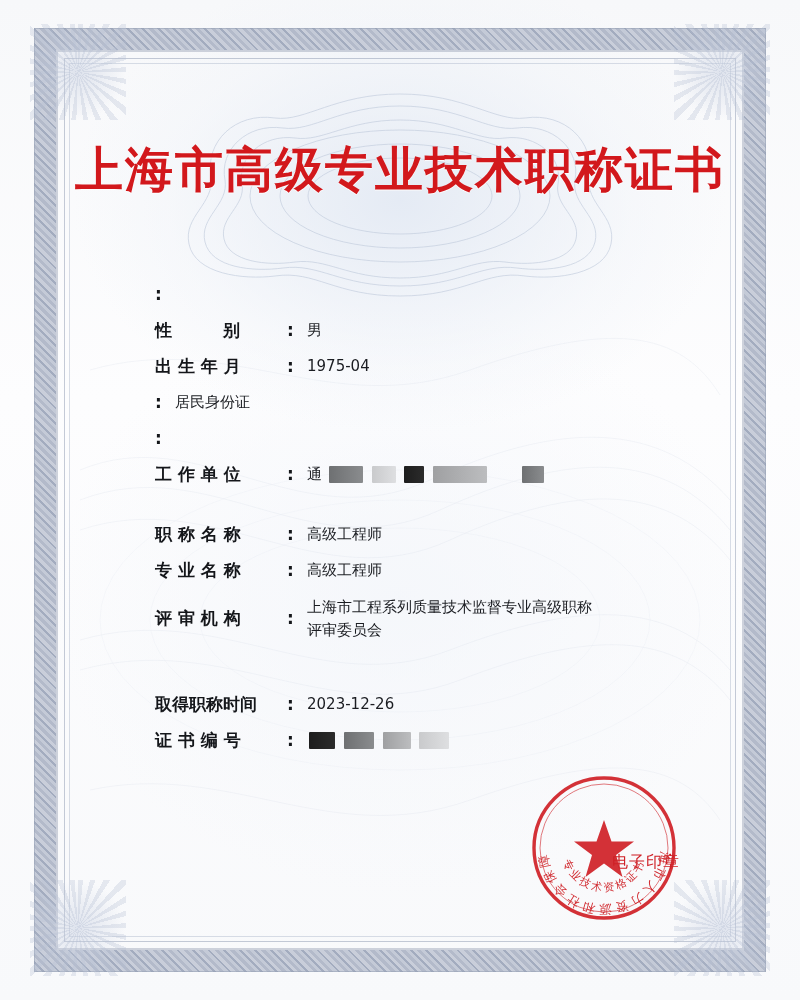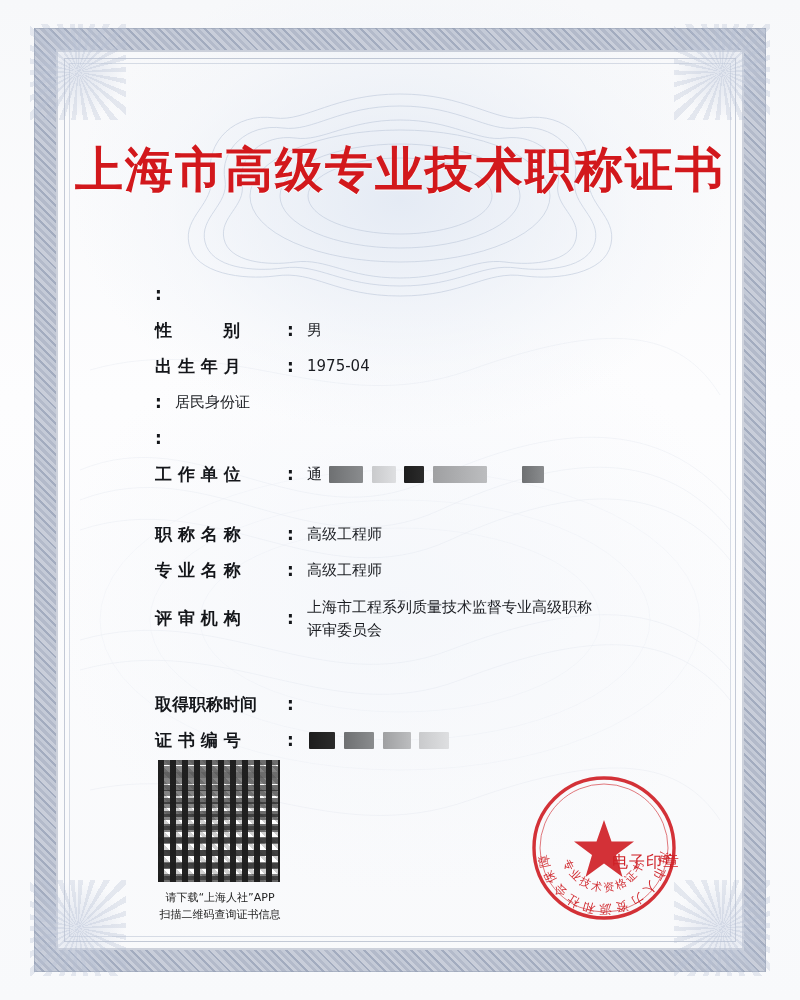--- a/index.html
+++ b/index.html
@@ -363,41 +363,37 @@
         <div class="colon">:</div>
         <div class="value multi" style="white-space:pre-line">上海市工程系列质量技术监督专业高级职称
 评审委员会</div>
       </div>
     </div>
 
     <div class="group" style="margin-top:44px">
       <div class="row">
         <div class="label solid">取得职称时间</div>
         <div class="colon">:</div>
+        <div class="value">2023-12-26</div>
       </div>
 
       <div class="row">
         <div class="label solid">证 书 编 号</div>
         <div class="colon">:</div>
         <div class="value">
           <span class="redact rk" style="width:26px"></span>
           <span class="redact rm" style="width:30px"></span>
           <span class="redact rg" style="width:28px"></span>
           <span class="redact rl" style="width:30px"></span>
         </div>
       </div>
     </div>
 
   </div>
 
-  <div class="qr-wrap">
-    <div class="qr"></div>
-    <div class="qr-caption">请下载“上海人社”APP</div>
-    <div class="qr-caption" style="margin-top:2px">扫描二维码查询证书信息</div>
-  </div>
 
   <svg class="seal" viewBox="0 0 152 152">
     <defs>
       <path id="sealArcOuter" d="M 76,76 m -57,0 a 57,57 0 1,1 114,0" transform="rotate(180 76 76)"></path>
       <path id="sealArcInner" d="M 76,76 m -43,0 a 43,43 0 1,0 86,0"></path>
     </defs>
     <circle cx="76" cy="76" r="70" fill="none" stroke="#cf2026" stroke-width="3.4" opacity="0.92"></circle>
     <circle cx="76" cy="76" r="64" fill="none" stroke="#cf2026" stroke-width="1" opacity="0.6"></circle>
     <polygon points="76,48 83.5,69.5 106,69.5 88,83 94.5,105 76,91.5 57.5,105 64,83 46,69.5 68.5,69.5" fill="#cf2026" opacity="0.92"></polygon>
     <text font-family="DejaVu Sans, Liberation Sans, sans-serif" font-size="12.5" fill="#cf2026" letter-spacing="3.2" opacity="0.95">

